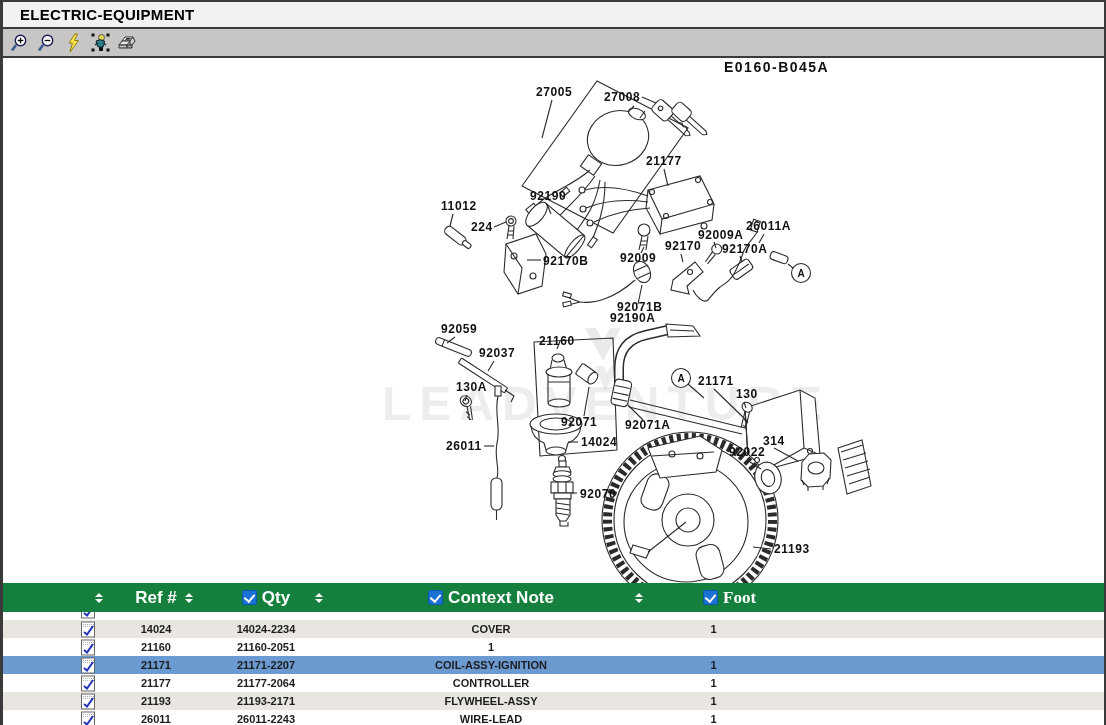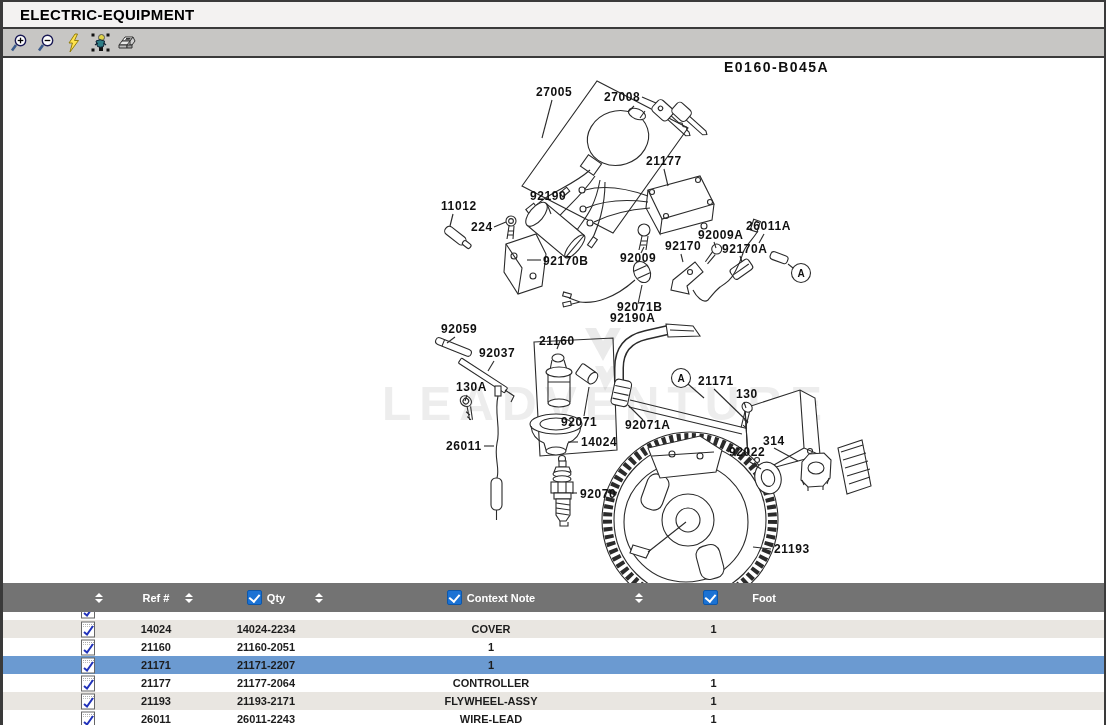--- a/index.html
+++ b/index.html
@@ -18,23 +18,23 @@
   .diagram{position:relative;height:525px;background:#fff;overflow:hidden;}
   .diag text{font-family:"Liberation Sans",sans-serif;font-size:12px;font-weight:bold;
     fill:#101010;letter-spacing:.6px;}
   .diag text.code{font-size:14px;letter-spacing:1.5px;}
   .diag text.mark{font-size:10px;letter-spacing:0;text-anchor:middle;}
   .diag text.wm{font-size:48px;letter-spacing:8px;fill:rgba(60,60,60,.09);}
   .diag .ln{stroke:#2b2b2b;stroke-width:1.1;fill:none;}
   .diag .fw{stroke:#2b2b2b;stroke-width:1.1;fill:#fff;}
   
   .grid{display:grid;grid-template-columns:108px 90px 130px 320px 125px 233px 95px;}
-  .thead{height:29px;background:#737373;color:#fff;font-size:11px;font-weight:bold;}
+  .thead{height:29px;background:#15803d;color:#fff;font-size:17px;font-weight:bold;}
   .th{position:relative;display:flex;align-items:center;justify-content:center;gap:5px;}
-  .th.foot{justify-content:space-between;padding-left:52px;}
+  .th.foot{justify-content:flex-start;padding-left:52px;font-family:Liberation Serif, serif;}
   .sort{position:absolute;right:8px;top:50%;transform:translateY(-50%);
     display:flex;flex-direction:column;gap:2px;cursor:pointer;}
   .sort i{display:block;width:0;height:0;border-left:4px solid transparent;border-right:4px solid transparent;}
   .sort .up{border-bottom:4px solid #fff;}
   .sort .dn{border-top:4px solid #fff;}
   .cbx{width:13px;height:13px;background:#1b72d4;border:1px solid #0d57aa;border-radius:2px;
     position:relative;flex:0 0 auto;cursor:pointer;}
   .cbx:after{content:"";position:absolute;left:3px;top:1px;width:5px;height:8px;
     border:solid #fff;border-width:0 2px 2px 0;transform:rotate(40deg);}
   .row{height:18px;font-size:11px;font-weight:bold;color:#1c1c1c;align-items:center;}
@@ -490,20 +490,21 @@
       <div class="iconcell">
         <svg width="17" height="17" viewBox="0 0 17 17">
           <rect x="1.5" y="1" width="13" height="15" fill="#fff" stroke="#666"></rect>
           <line x1="3" y1="3.5" x2="14" y2="3.5" stroke="#aaa" stroke-dasharray="1 1"></line>
           <line x1="3" y1="5.5" x2="14" y2="5.5" stroke="#bbb" stroke-dasharray="1 1"></line>
           <path d="M4 11 L7 13.5 L13 5" stroke="#2233bb" stroke-width="2" fill="none"></path>
         </svg>
       </div>
       <div class="c">21171</div>
       <div class="c">21171-2207</div>
+      <div class="c">COIL-ASSY-IGNITION</div>
       <div class="c">1</div>
       <div class="c"></div>
       <div class="c"></div>
     </div>
 
     <div class="grid row even">
       <div class="iconcell">
         <svg width="17" height="17" viewBox="0 0 17 17">
           <rect x="1.5" y="1" width="13" height="15" fill="#fff" stroke="#666"></rect>
           <line x1="3" y1="3.5" x2="14" y2="3.5" stroke="#aaa" stroke-dasharray="1 1"></line>

